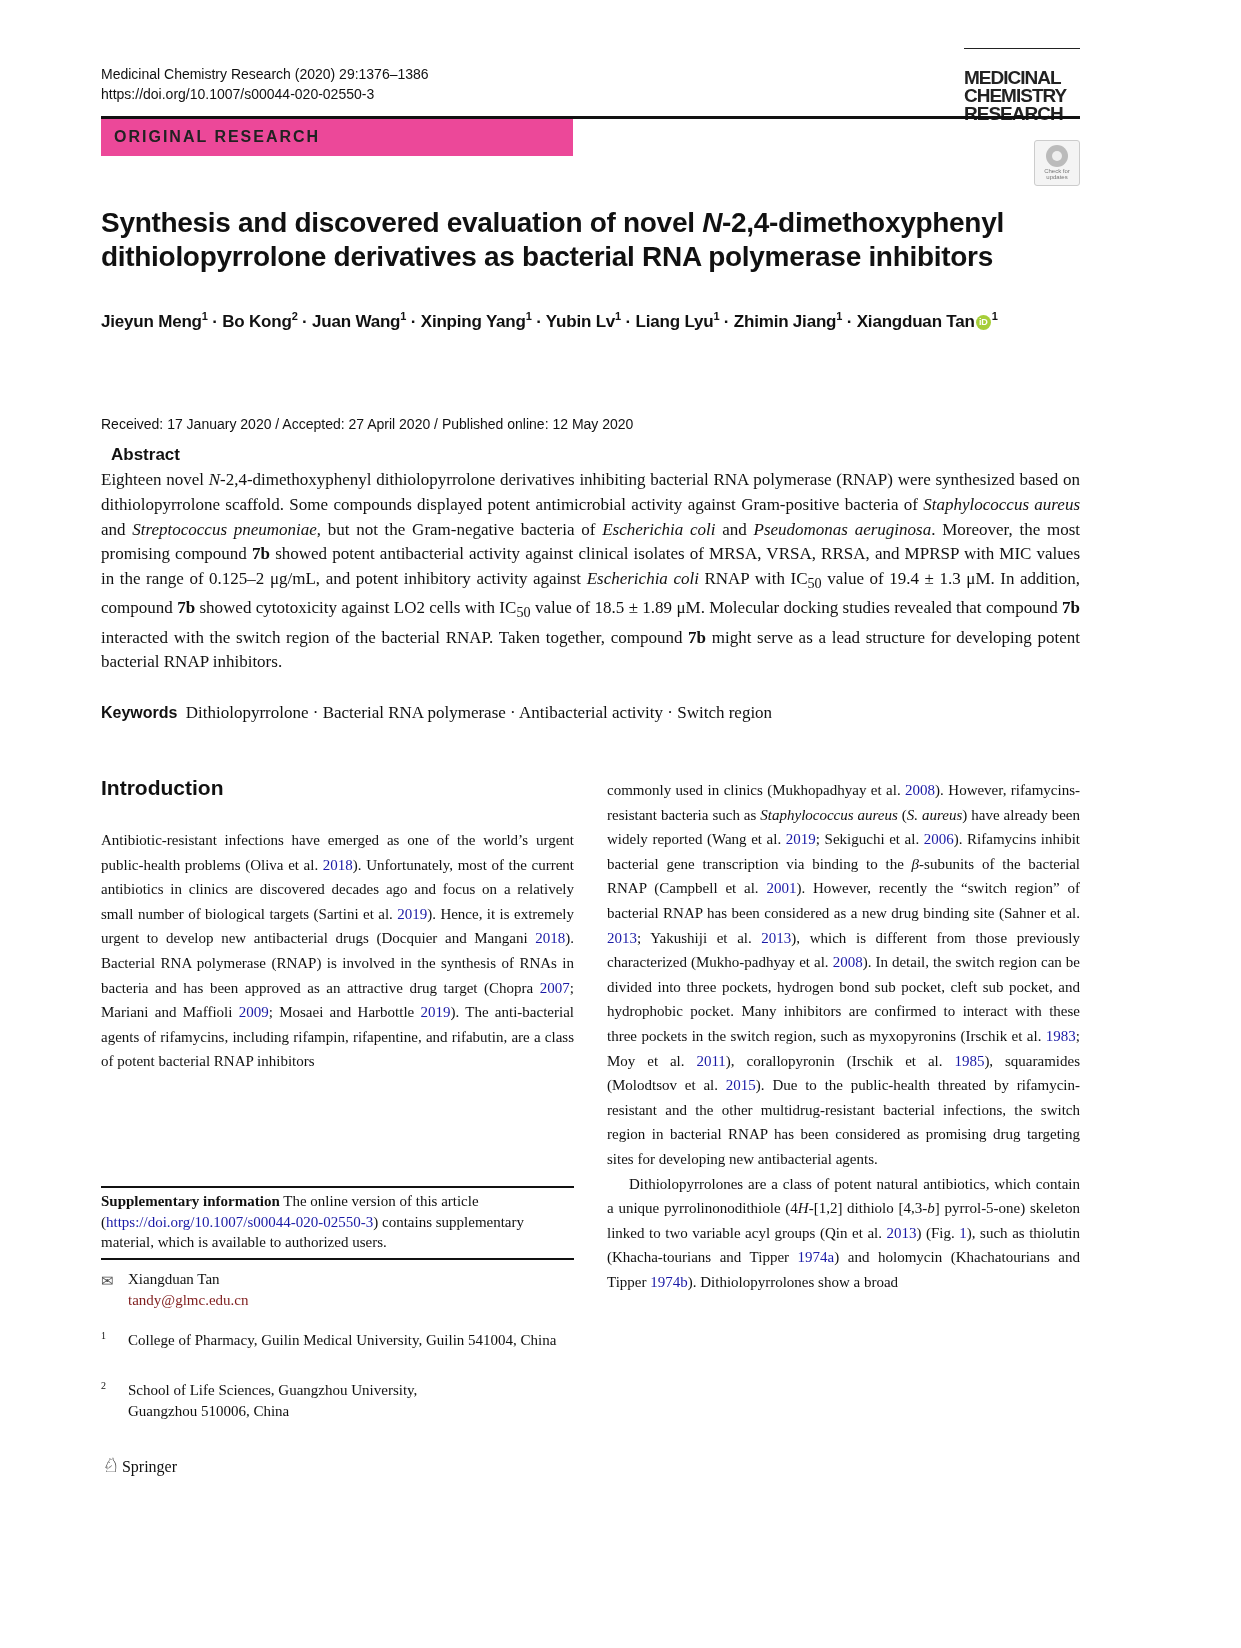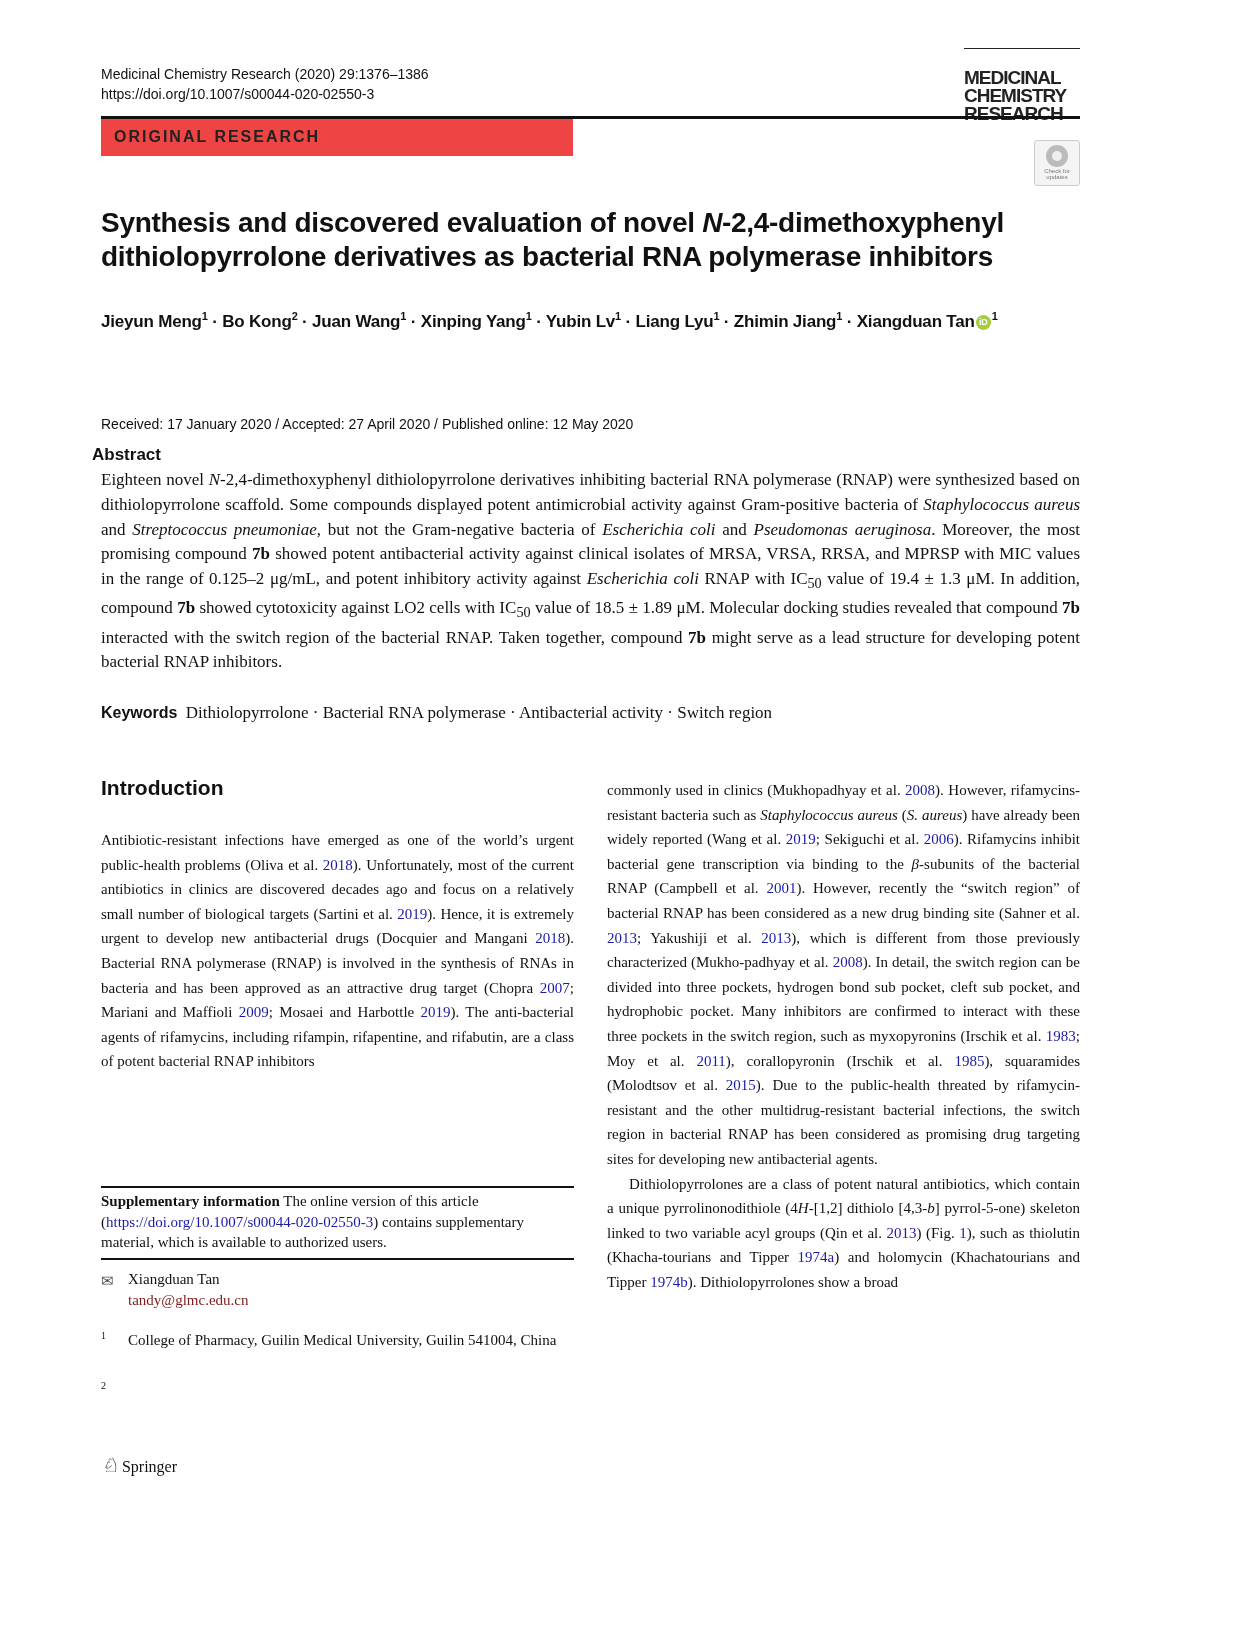--- a/index.html
+++ b/index.html
@@ -5,34 +5,34 @@
   html, body { margin:0; padding:0; background:#fff; }
   body { width:1241px; height:1648px; position:relative; overflow:hidden; color:#111; }
   .sans { font-family: "Liberation Sans", "DejaVu Sans", sans-serif; }
   .serif { font-family: "Liberation Serif", "DejaVu Serif", serif; }
   .abs { position:absolute; }
   a, .lnk { color:#1a1aa6; text-decoration:none; }
 
   #journal-line { left:101px; top:64px; font-size:14px; line-height:20px; }
   #logo { left:964px; top:48px; width:116px; border-top:1.5px solid #222; padding-top:20px; font-family:"Liberation Sans", sans-serif; font-weight:bold; font-size:19px; line-height:18px; letter-spacing:-1px; color:#222; }
   #top-rule { left:101px; top:116px; width:979px; height:3px; background:#111; }
-  #banner { left:101px; top:119px; width:472px; height:37px; background:#ef4444; }
+  #banner { left:101px; top:119px; width:472px; height:37px; background:#ec4899; }
   #banner span { position:absolute; left:13px; top:9px; font-size:16px; font-weight:bold; letter-spacing:2px; color:#222; }
   #check-updates { left:1034px; top:140px; width:44px; height:44px; border:1px solid #ccc; border-radius:3px; background:#f4f4f4; text-align:center; }
   #check-updates .circ { width:22px; height:22px; border-radius:50%; background:#bbb; margin:4px auto 1px; position:relative; }
   #check-updates .circ:after { content:""; position:absolute; left:6px; top:6px; width:10px; height:10px; border-radius:50%; background:#eee; }
   #check-updates .txt { font-size:6px; line-height:6px; color:#777; }
 
   #title { left:101px; top:206px; width:980px; font-size:28px; line-height:34px; font-weight:bold; letter-spacing:-0.3px; }
   #authors { left:101px; top:310px; font-size:17px; font-weight:bold; white-space:nowrap; letter-spacing:-0.2px; }
   #authors sup { font-size:11px; }
   .orcid { display:inline-block; width:15px; height:15px; border-radius:50%; background:#a6ce39; color:#fff; font-size:9px; line-height:15px; text-align:center; vertical-align:middle; margin:0 1px; }
   #dates { left:101px; top:370px; font-size:14px; line-height:20px;margin-top:44px; }
 
-  #abstract-head { left:92px; top:445px; font-size:17px; font-weight:bold; }
+  #abstract-head { left:111px; top:445px; font-size:17px; font-weight:bold; }
   #abstract-body { left:101px; top:468px; width:979px; font-size:17px; line-height:24.8px; text-align:justify; }
   #keywords { left:101px; top:703px; font-size:17px; }
   #keywords .kl { font-family:"Liberation Sans", sans-serif; font-weight:bold; font-size:16px; margin-right:4px; }
 
   #intro-head { left:101px; top:776px; font-size:21px; font-weight:bold; }
   .col { font-size:15px; line-height:24.6px; text-align:justify; width:473px; }
   #left-col { left:101px; top:828px; }
   #right-col { left:607px; top:778px; }
   .indent { text-indent:22px; }
 
@@ -118,17 +118,18 @@
   <div class="ct">Xiangduan Tan</div>
   <a class="ct" style="color:#7f1d1d;display:block">tandy@glmc.edu.cn</a>
 </div>
 
 <div id="aff1" class="abs serif aff">
   <sup>1</sup>
   <div class="at">College of Pharmacy, Guilin Medical University, Guilin 541004, China</div>
 </div>
 <div id="aff2" class="abs serif aff">
   <sup>2</sup>
+  <div class="at" style="width:340px">School of Life Sciences, Guangzhou University, Guangzhou 510006, China</div>
 </div>
 
 <div id="footer" class="abs serif">
   <span class="sp-icon">♘</span><span>Springer</span>
 </div>
 
 </body></html>

